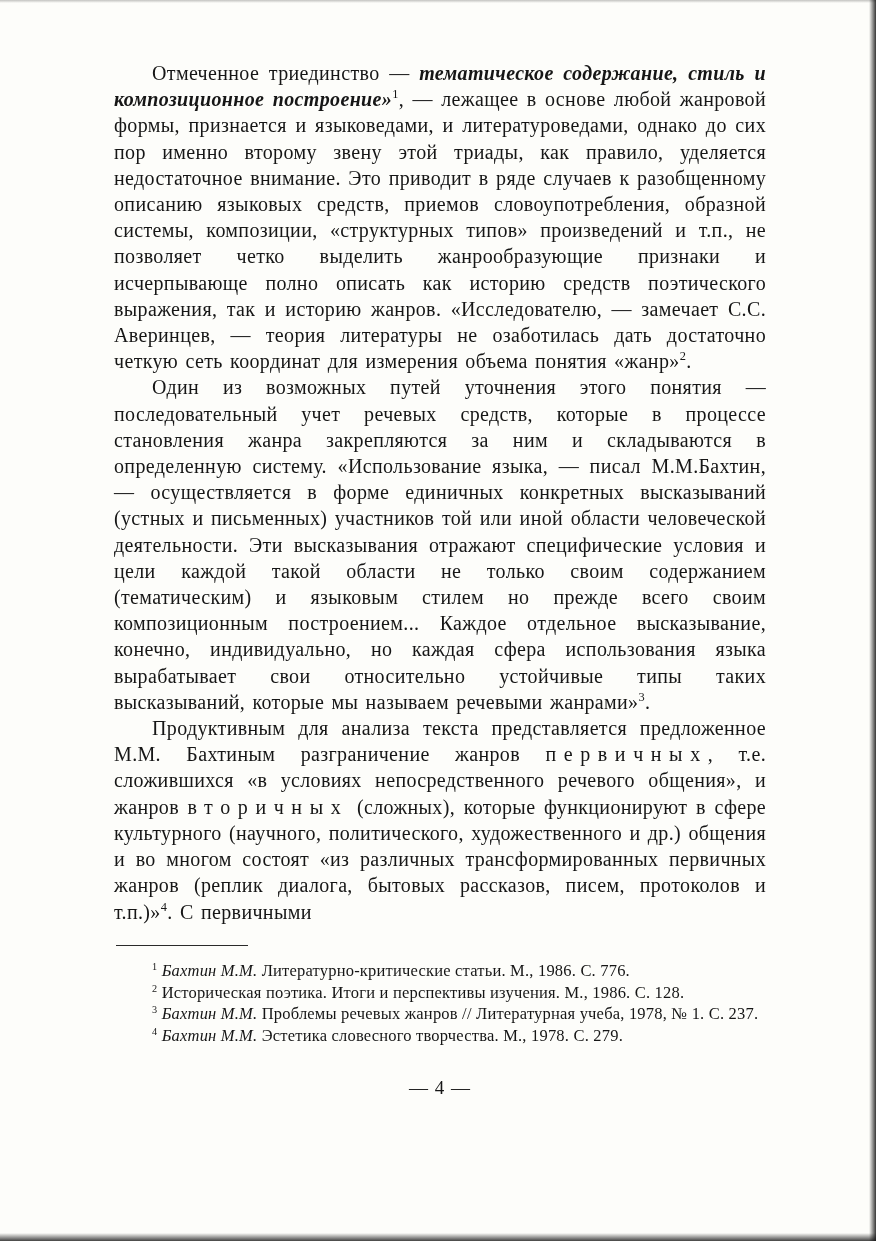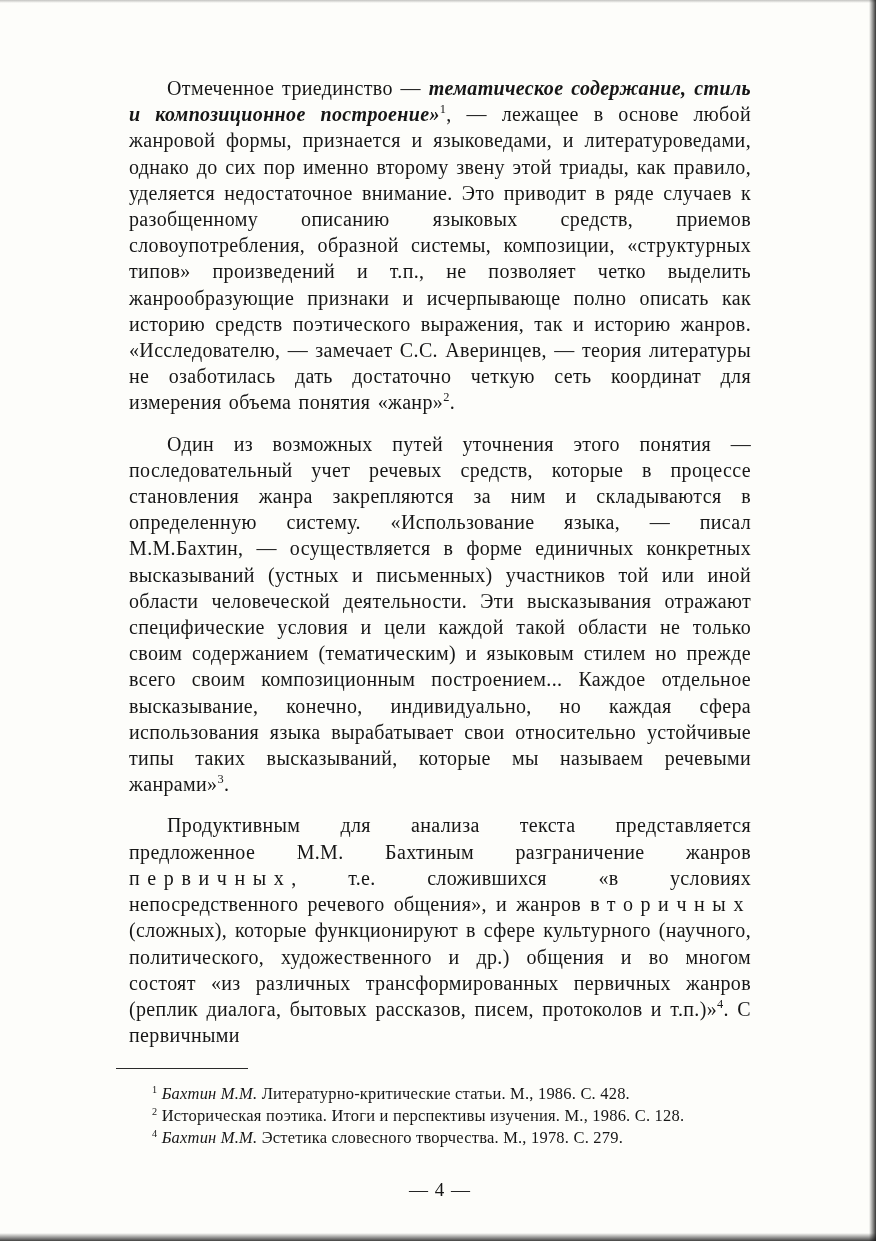--- a/index.html
+++ b/index.html
@@ -12,21 +12,21 @@
     font-family: "Liberation Serif", serif;
     color: #161616;
   }
   .page-inner {
     position: absolute;
     left: 114px;
     top: 60px;
     width: 652px;
   }
   .body-text p {
-    margin: 15px;
+    margin: 0;
     text-indent: 38px;
     font-size: 20px;
     line-height: 26.2px;
     text-align: justify;
     letter-spacing: 0.35px;
     word-spacing: 2px;
   }
   .bi { font-weight: bold; font-style: italic; }
   .it { font-style: italic; }
   .sp { letter-spacing: 0.38em; }
@@ -78,22 +78,23 @@
 <body>
 
 <div class="page-inner">
   <div class="body-text" id="paragraphs">
       <p><span>Отмеченное триединство — </span><span class="bi">тематическое содержание, стиль и композиционное построение»</span><sup>1</sup><span>, — лежащее в основе любой жанровой формы, признается и языковедами, и литературоведами, однако до сих пор именно второму звену этой триады, как правило, уделяется недостаточное внимание. Это приводит в ряде случаев к разобщенному описанию языковых средств, приемов словоупотребления, образной системы, композиции, «структурных типов» произведений и т.п., не позволяет четко выделить жанрообразующие признаки и исчерпывающе полно описать как историю средств поэтического выражения, так и историю жанров. «Исследователю, — замечает С.С. Аверинцев, — теория литературы не озаботилась дать достаточно четкую сеть координат для измерения объема понятия «жанр»</span><sup>2</sup><span>.</span></p>
       <p><span>Один из возможных путей уточнения этого понятия — последовательный учет речевых средств, которые в процессе становления жанра закрепляются за ним и складываются в определенную систему. «Использование языка, — писал М.М.Бахтин, — осуществляется в форме единичных конкретных высказываний (устных и письменных) участников той или иной области человеческой деятельности. Эти высказывания отражают специфические условия и цели каждой такой области не только своим содержанием (тематическим) и языковым стилем но прежде всего своим композиционным построением... Каждое отдельное высказывание, конечно, индивидуально, но каждая сфера использования языка вырабатывает свои относительно устойчивые типы таких высказываний, которые мы называем речевыми жанрами»</span><sup>3</sup><span>.</span></p>
       <p><span>Продуктивным для анализа текста представляется предложенное М.М. Бахтиным разграничение жанров </span><span class="sp">первичных</span><span>, т.е. сложившихся «в условиях непосредственного речевого общения», и жанров </span><span class="sp">вторичных</span><span> (сложных), которые функционируют в сфере культурного (научного, политического, художественного и др.) общения и во многом состоят «из различных трансформированных первичных жанров (реплик диалога, бытовых рассказов, писем, протоколов и т.п.)»</span><sup>4</sup><span>. С первичными</span></p>
     </div>
   <hr class="footnote-sep">
   <div class="footnotes" id="footnotes">
-      <p><sup>1</sup><span> </span><span class="it">Бахтин М.М.</span><span> Литературно-критические статьи. М., 1986. С. 428.</span></p>
+      <p><sup>1</sup><span> </span><span class="it">Бахтин М.М.</span><span> Литературно-критические статьи. М., 1986. С. 776.</span></p>
       <p><sup>2</sup><span> Историческая поэтика. Итоги и перспективы изучения. М., 1986. С. 128.</span></p>
+      <p><sup>3</sup><span> </span><span class="it">Бахтин М.М.</span><span> Проблемы речевых жанров // Литературная учеба, 1978, № 1. С. 237.</span></p>
       <p><sup>4</sup><span> </span><span class="it">Бахтин М.М.</span><span> Эстетика словесного творчества. М., 1978. С. 279.</span></p>
     </div>
   <div class="page-number">— 4 —</div>
 </div>
 
 <div class="scan-edge-top"></div>
 <div class="scan-edge-right"></div>
 <div class="scan-edge-bottom"></div>
 
 </body></html>

